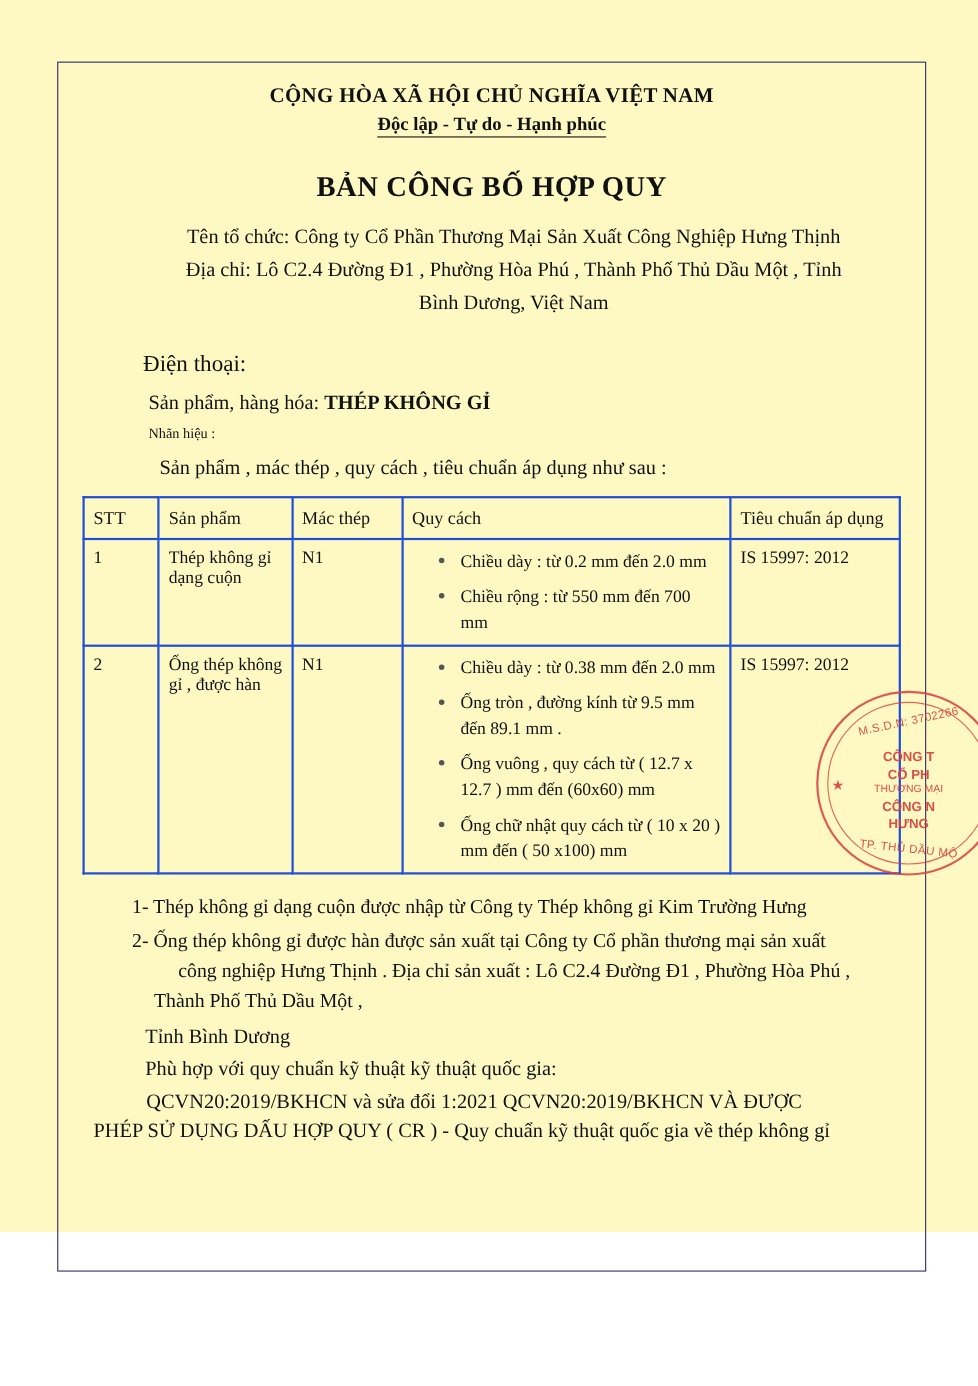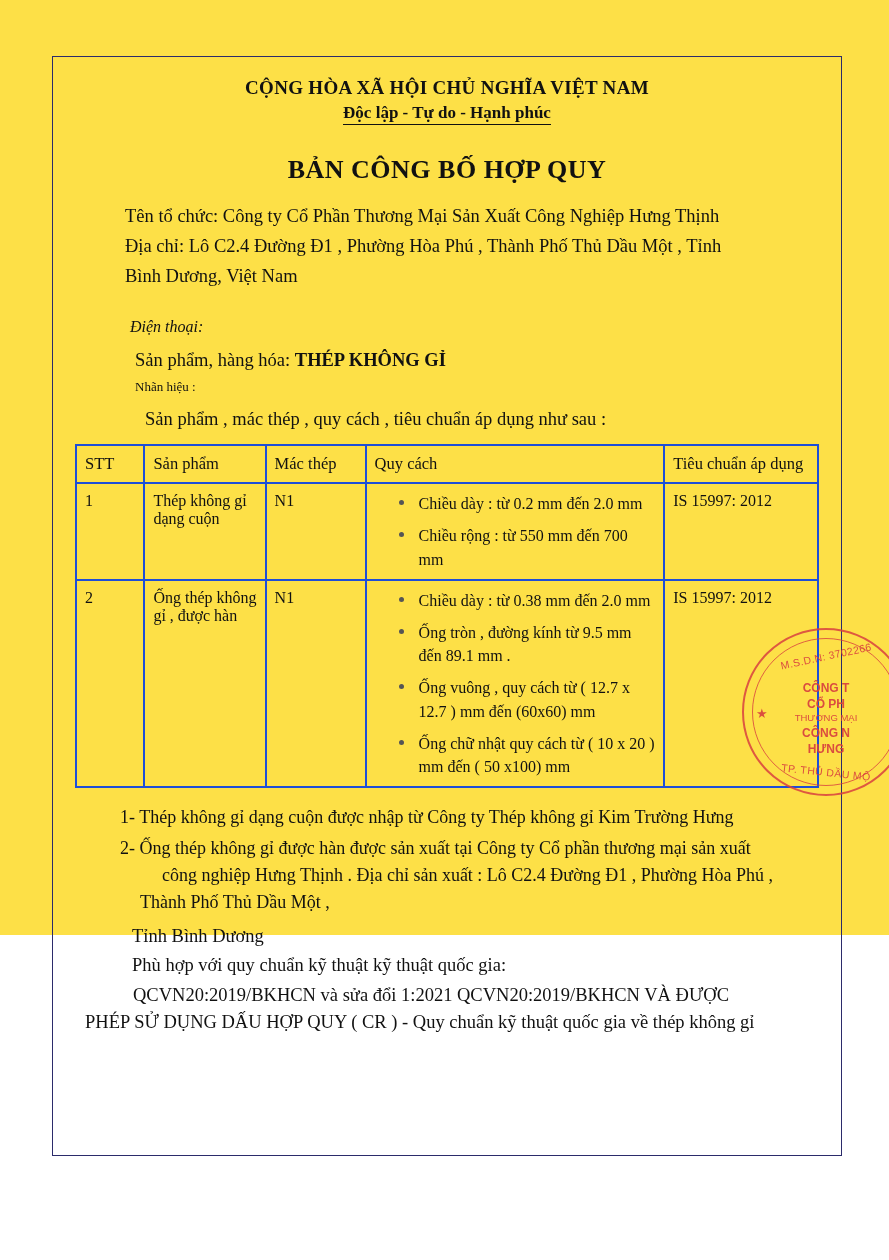--- a/index.html
+++ b/index.html
@@ -12,22 +12,22 @@
     height: 1260px;
     font-family: "Liberation Serif", serif;
     color: #111111;
     position: relative;
     overflow: hidden;
   }
   .page {
     position: absolute;
     left: 0; top: 0;
     width: 889px;
-    height: 935px;
-    background: #fde047;
+    height: 1120px;
+    background: #fef9c3;
   }
   .doc-border {
     position: absolute;
     left: 52px;
     top: 56px;
     width: 790px;
     height: 1100px;
     border: 1px solid #2b2b6b;
     box-sizing: border-box;
   }
@@ -66,26 +66,25 @@
     font-size: 19px;
     margin-top: 10px;
   }
   .org-block {
     margin-top: 18px;
     font-size: 18.5px;
     line-height: 1.5;
     padding-left: 50px;
     padding-right: 10px;
   }
-  .org-line { margin-bottom: 2px; }
+  .org-line { margin-bottom: 2px; text-align: center; }
   .phone-line {
     margin-top: 28px;
     padding-left: 55px;
-    font-size: 16px;
-    font-style: italic;
+    font-size: 21px;
   }
   .product-line {
     margin-top: 14px;
     padding-left: 60px;
     font-size: 18.5px;
   }
   .product-line b { font-weight: bold; margin-top: 14px; }
   .brand-line {
     margin-top: 8px;
     padding-left: 60px;

